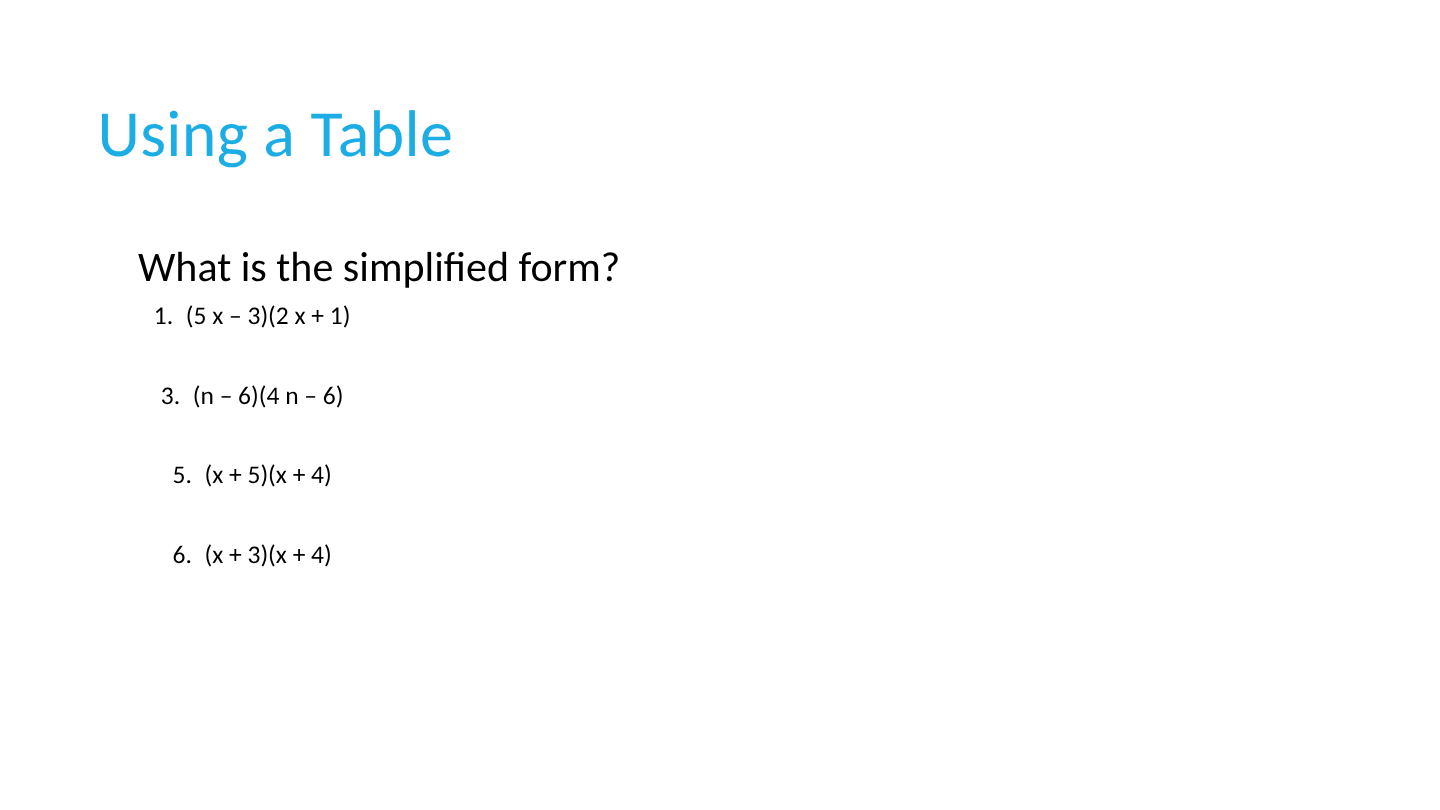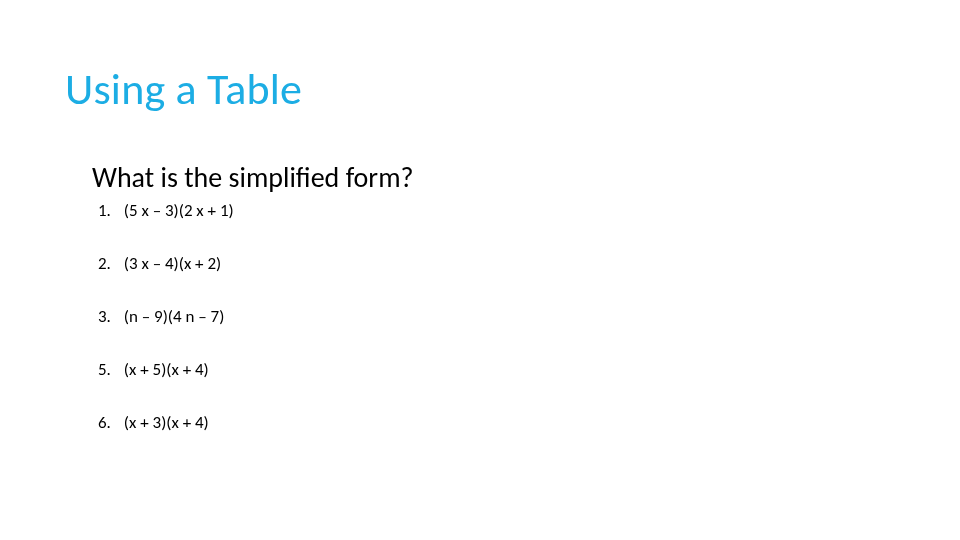--- a/index.html
+++ b/index.html
@@ -38,20 +38,21 @@
   }
   .list {
     position: absolute;
     left: 98px;
     top: 200px;
     font-size: 17px;
     color: #000000;
   }
   .item {
     margin-bottom: 32px;
+    text-align: center;
   }
   .num {
     display: inline-block;
     width: 22px;
   }
   sup {
     font-size: 0.65em;
     vertical-align: super;
     line-height: 0;
   }
@@ -61,26 +62,22 @@
 
 <div class="slide">
   <div class="title">Using a Table</div>
   <div class="subtitle">What is the simplified form?</div>
   <div class="list">
     <div class="item">
       <span class="num">1.</span>
       <span>(5 x – 3)(2 x + 1)</span>
     </div>
     <div class="item">
-      <span class="num">2.</span>
-      <span>(3 x – 4)(x + 2)</span>
-    </div>
-    <div class="item">
       <span class="num">3.</span>
-      <span>(n – 9)(4 n – 7)</span>
+      <span>(n – 6)(4 n – 6)</span>
     </div>
     <div class="item">
       <span class="num">5.</span>
       <span>(x + 5)(x + 4)</span>
     </div>
     <div class="item">
       <span class="num">6.</span>
       <span>(x + 3)(x + 4)</span>
     </div>
   </div>

